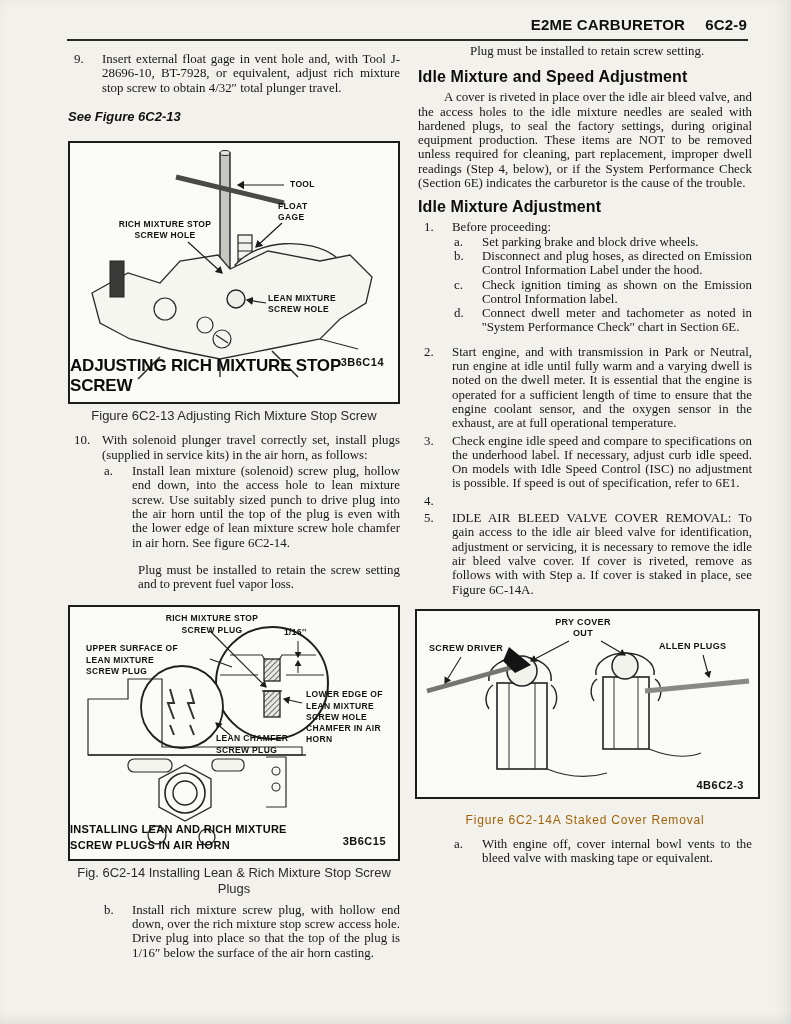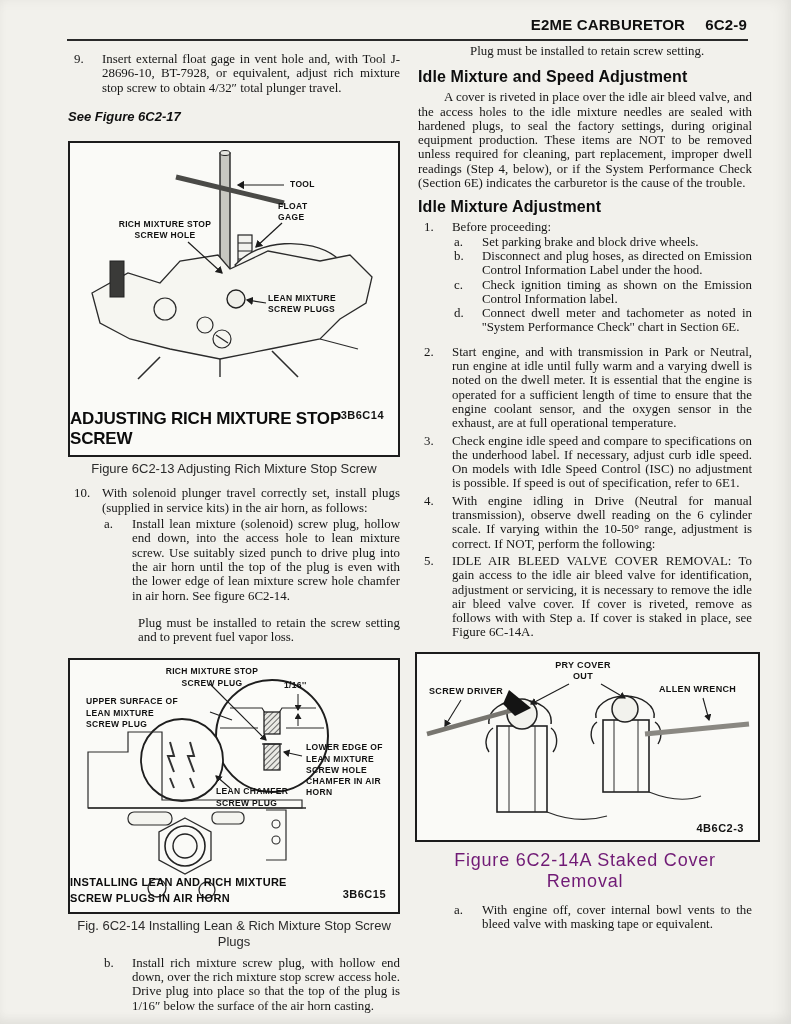--- a/index.html
+++ b/index.html
@@ -20,52 +20,52 @@
   .li .n{flex:0 0 34px;padding-left:6px;box-sizing:border-box;}
   .li .t{flex:1;}
   .sub{margin-left:34px;}
   .sub .n{flex:0 0 30px;padding-left:2px;}
   .seefig{font:700 italic 13px "Liberation Sans",sans-serif;font-style:italic;margin:12px 0 10px 0;color:#101010;}
   .note{margin-left:70px;margin-top:13px;}
   .head{font:700 16px "Liberation Sans",sans-serif;color:#0e0e0e;letter-spacing:.1px;}
   .indent1{ text-indent:26px;}
   
   .figbox{position:relative;border:2.5px solid #1c1c1c;background:#fafaf7;box-sizing:border-box;}
-  .fig13{width:332px;height:316px;margin-top:17px;}
+  .fig13{width:332px;height:263px;margin-top:17px;}
   .fig14{width:332px;height:256px;}
   .fig14a{width:345px;height:190px;margin-left:-3px;}
   .figlabel{position:absolute;font:700 8.5px "Liberation Sans",sans-serif;letter-spacing:.35px;line-height:1.3;color:#111;}
   .figcode{position:absolute;font:700 11px "Liberation Sans",sans-serif;color:#111;letter-spacing:.5px;}
   .figtitle{position:absolute;left:0;right:0;font:700 17px "Liberation Sans",sans-serif;color:#0c0c0c;letter-spacing:-.2px;}
   .figtitle.small{font-size:11px;letter-spacing:.3px;}
   .caption{font:400 13px "Liberation Sans",sans-serif;text-align:center;color:#2b2b2b;margin:4px 0 12px 0;line-height:1.2;}
-  .caption.spaced{letter-spacing:.8px;color:#701a75;font-size:18px;}
+  .caption.spaced{letter-spacing:.8px;color:#a16207;font-size:12px;}
   svg{position:absolute;left:0;top:0;}
   .mb14{margin-bottom:14px;} .mb12{margin-bottom:12px;} .mb10{margin-bottom:10px;}
-  .mb8{margin-bottom:8px;} .mb6{margin-bottom:6px;} .mb4{margin-bottom:4px;} .mb3{margin-bottom:3px;} .mb2{margin-bottom:8px;}
+  .mb8{margin-bottom:8px;} .mb6{margin-bottom:6px;} .mb4{margin-bottom:4px;} .mb3{margin-bottom:3px;} .mb2{margin-bottom:14px;}
   .mt2{margin-top:2px;}
 </style>
 </head>
 <body>
 
 <div class="page">
 
   <div class="hdr">
     <span>E2ME CARBURETOR</span><span class="pgnum">6C2-9</span>
   </div>
   <div class="hdr-rule"></div>
 
   <div class="col left">
 
     <div class="li serif mb14">
       <div class="n">9.</div>
       <div class="t">Insert external float gage in vent hole and, with Tool J-28696-10, BT-7928, or equivalent, adjust rich mixture stop screw to obtain 4/32″ total plunger travel.</div>
     </div>
 
-    <div class="seefig">See Figure 6C2-17</div>
+    <div class="seefig">See Figure 6C2-13</div>
 
     <div class="figbox fig13 mb4">
       <svg width="327" height="251" viewBox="0 0 327 251">
         <defs>
           <marker id="ah1" markerWidth="7" markerHeight="7" refX="5" refY="3.5" orient="auto">
             <path d="M0,0 L6,3.5 L0,7 Z" fill="#1c1c1c"></path>
           </marker>
         </defs>
 
         <rect x="150" y="10" width="10" height="162" fill="#c7c7c1" stroke="#222" stroke-width="1.4"></rect>
@@ -94,21 +94,21 @@
         <line x1="250" y1="196" x2="288" y2="206" stroke="#2b2b2b" stroke-width="1.2"></line>
 
         <line x1="214" y1="42" x2="168" y2="42" stroke="#1c1c1c" stroke-width="1.2" marker-end="url(#ah1)"></line>
         <line x1="212" y1="80" x2="186" y2="104" stroke="#1c1c1c" stroke-width="1.2" marker-end="url(#ah1)"></line>
         <line x1="118" y1="99" x2="152" y2="130" stroke="#1c1c1c" stroke-width="1.2" marker-end="url(#ah1)"></line>
         <line x1="196" y1="160" x2="177" y2="157" stroke="#1c1c1c" stroke-width="1.2" marker-end="url(#ah1)"></line>
       </svg>
       <div class="figlabel" style="left:220px;top:36px;">TOOL</div>
       <div class="figlabel" style="left:208px;top:58px;width:54px;">FLOAT GAGE</div>
       <div class="figlabel" style="left:40px;top:76px;width:110px;text-align:center;">RICH MIXTURE STOP SCREW HOLE</div>
-      <div class="figlabel" style="left:198px;top:150px;width:90px;">LEAN MIXTURE SCREW PLUGS</div>
+      <div class="figlabel" style="left:198px;top:150px;width:90px;">LEAN MIXTURE SCREW HOLE</div>
       <div class="figcode" style="right:14px;bottom:34px;">3B6C14</div>
       <div class="figtitle" style="bottom:6px;">ADJUSTING RICH MIXTURE STOP SCREW</div>
     </div>
     <div class="caption mb10">Figure 6C2-13 Adjusting Rich Mixture Stop Screw</div>
 
     <div class="li serif">
       <div class="n">10.</div>
       <div class="t">With solenoid plunger travel correctly set, install plugs (supplied in service kits) in the air horn, as follows:</div>
     </div>
     <div class="li serif sub mt2">
@@ -213,21 +213,20 @@
     <div class="li serif mb3">
       <div class="n">2.</div>
       <div class="t">Start engine, and with transmission in Park or Neutral, run engine at idle until fully warm and a varying dwell is noted on the dwell meter. It is essential that the engine is operated for a sufficient length of time to ensure that the engine coolant sensor, and the oxygen sensor in the exhaust, are at full operational temperature.</div>
     </div>
     <div class="li serif mb3">
       <div class="n">3.</div>
       <div class="t">Check engine idle speed and compare to specifications on the underhood label. If necessary, adjust curb idle speed. On models with Idle Speed Control (ISC) no adjustment is possible. If speed is out of specification, refer to 6E1.</div>
     </div>
     <div class="li serif mb3">
       <div class="n">4.</div>
-      <div class="t">With engine idling in Drive (Neutral for manual transmission), observe dwell reading on the 6 cylinder scale. If varying within the 10-50° range, adjustment is correct. If NOT, perform the following:</div>
     </div>
     <div class="li serif mb12">
       <div class="n">5.</div>
       <div class="t">IDLE AIR BLEED VALVE COVER REMOVAL: To gain access to the idle air bleed valve for identification, adjustment or servicing, it is necessary to remove the idle air bleed valve cover. If cover is riveted, remove as follows with with Step a. If cover is staked in place, see Figure 6C-14A.</div>
     </div>
 
     <div class="figbox fig14a mb2">
       <svg width="340" height="185" viewBox="0 0 340 185">
         <defs>
           <marker id="ah3" markerWidth="7" markerHeight="7" refX="5" refY="3.5" orient="auto">
@@ -256,21 +255,21 @@
 
         <line x1="228" y1="80" x2="332" y2="70" stroke="#8a8882" stroke-width="5"></line>
 
         <line x1="44" y1="46" x2="28" y2="72" stroke="#1c1c1c" stroke-width="1.1" marker-end="url(#ah3)"></line>
         <line x1="152" y1="30" x2="114" y2="50" stroke="#1c1c1c" stroke-width="1.1" marker-end="url(#ah3)"></line>
         <line x1="184" y1="30" x2="208" y2="44" stroke="#1c1c1c" stroke-width="1.1" marker-end="url(#ah3)"></line>
         <line x1="286" y1="44" x2="292" y2="66" stroke="#1c1c1c" stroke-width="1.1" marker-end="url(#ah3)"></line>
       </svg>
       <div class="figlabel" style="left:130px;top:6px;width:72px;text-align:center;font-size:9px;">PRY COVER OUT</div>
       <div class="figlabel" style="left:12px;top:32px;font-size:9px;">SCREW DRIVER</div>
-      <div class="figlabel" style="left:242px;top:30px;font-size:9px;">ALLEN WRENCH</div>
+      <div class="figlabel" style="left:242px;top:30px;font-size:9px;">ALLEN PLUGS</div>
       <div class="figcode" style="right:14px;bottom:6px;">4B6C2-3</div>
     </div>
     <div class="caption spaced mb10">Figure 6C2-14A Staked Cover Removal</div>
 
     <div class="li serif sub">
       <div class="n">a.</div>
       <div class="t">With engine off, cover internal bowl vents to the bleed valve with masking tape or equivalent.</div>
     </div>
 
   </div>

